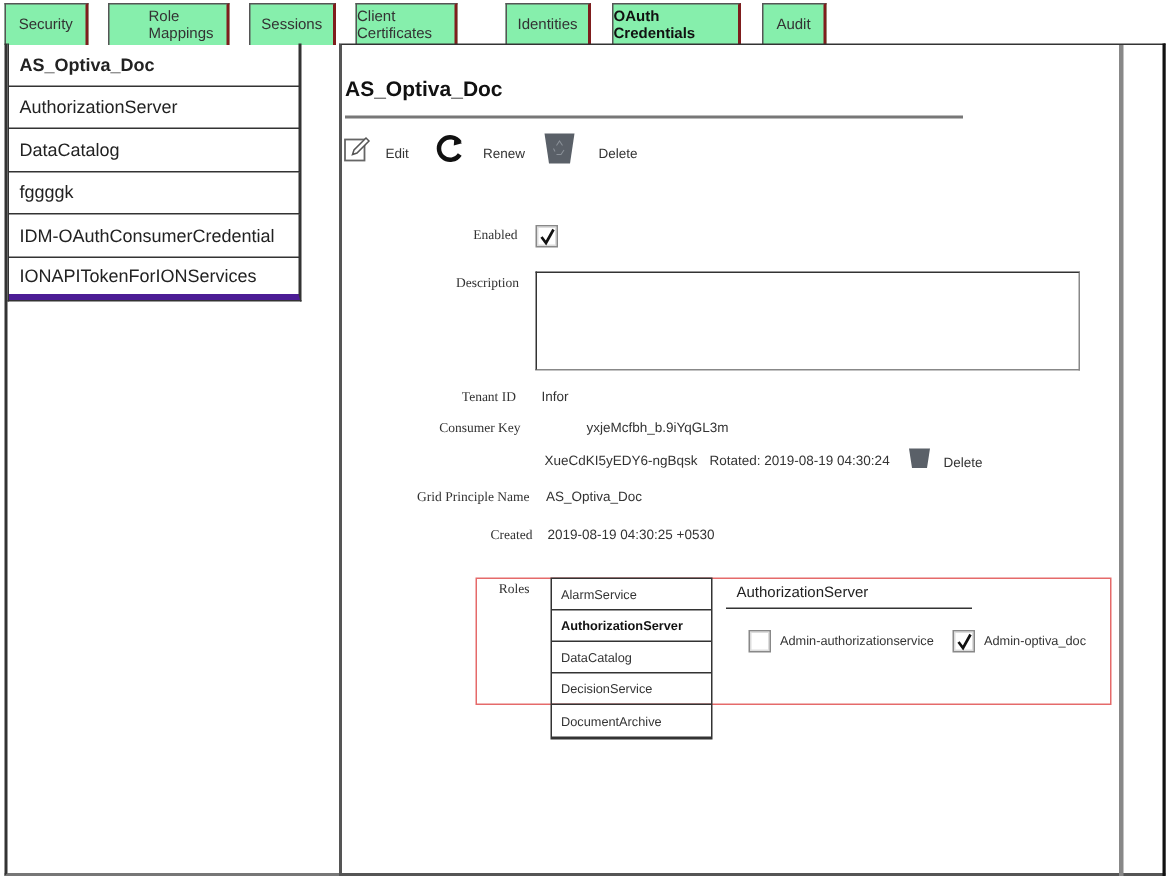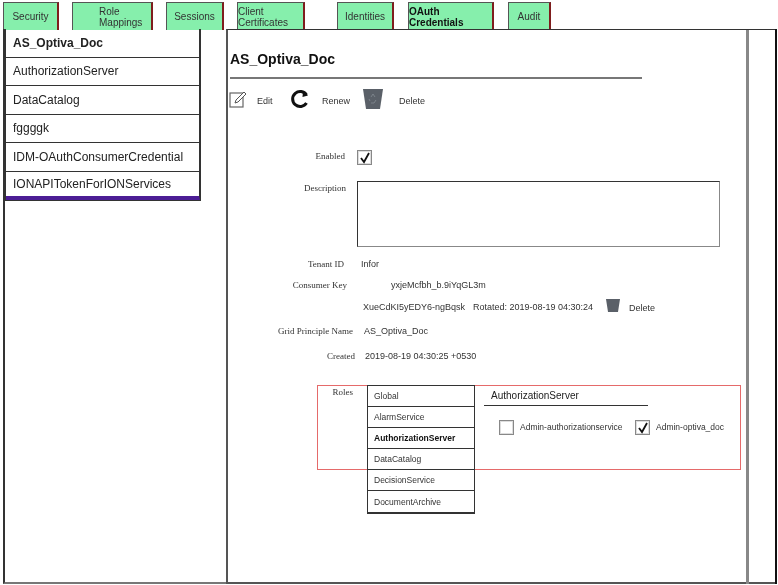--- a/index.html
+++ b/index.html
@@ -189,21 +189,20 @@
 
 <div class="label" style="left:262px;width:91px;top:326px;">Grid Principle Name</div>
 <div class="value" style="left:364px;top:326px;">AS_Optiva_Doc</div>
 
 <div class="label" style="left:280px;width:75px;top:351px;">Created</div>
 <div class="value" style="left:365px;top:351px;">2019-08-19 04:30:25 +0530</div>
 
 <div class="roles-highlight"></div>
 <div class="label" style="left:318px;width:35px;top:387px;">Roles</div>
 <div class="roles-list">
-  <div class="role-item">Global</div>
   <div class="role-item">AlarmService</div>
   <div class="role-item selected">AuthorizationServer</div>
   <div class="role-item">DataCatalog</div>
   <div class="role-item">DecisionService</div>
   <div class="role-item">DocumentArchive</div>
 </div>
 
 <div class="perm-title">AuthorizationServer</div>
 <div class="perm-rule"></div>
 

